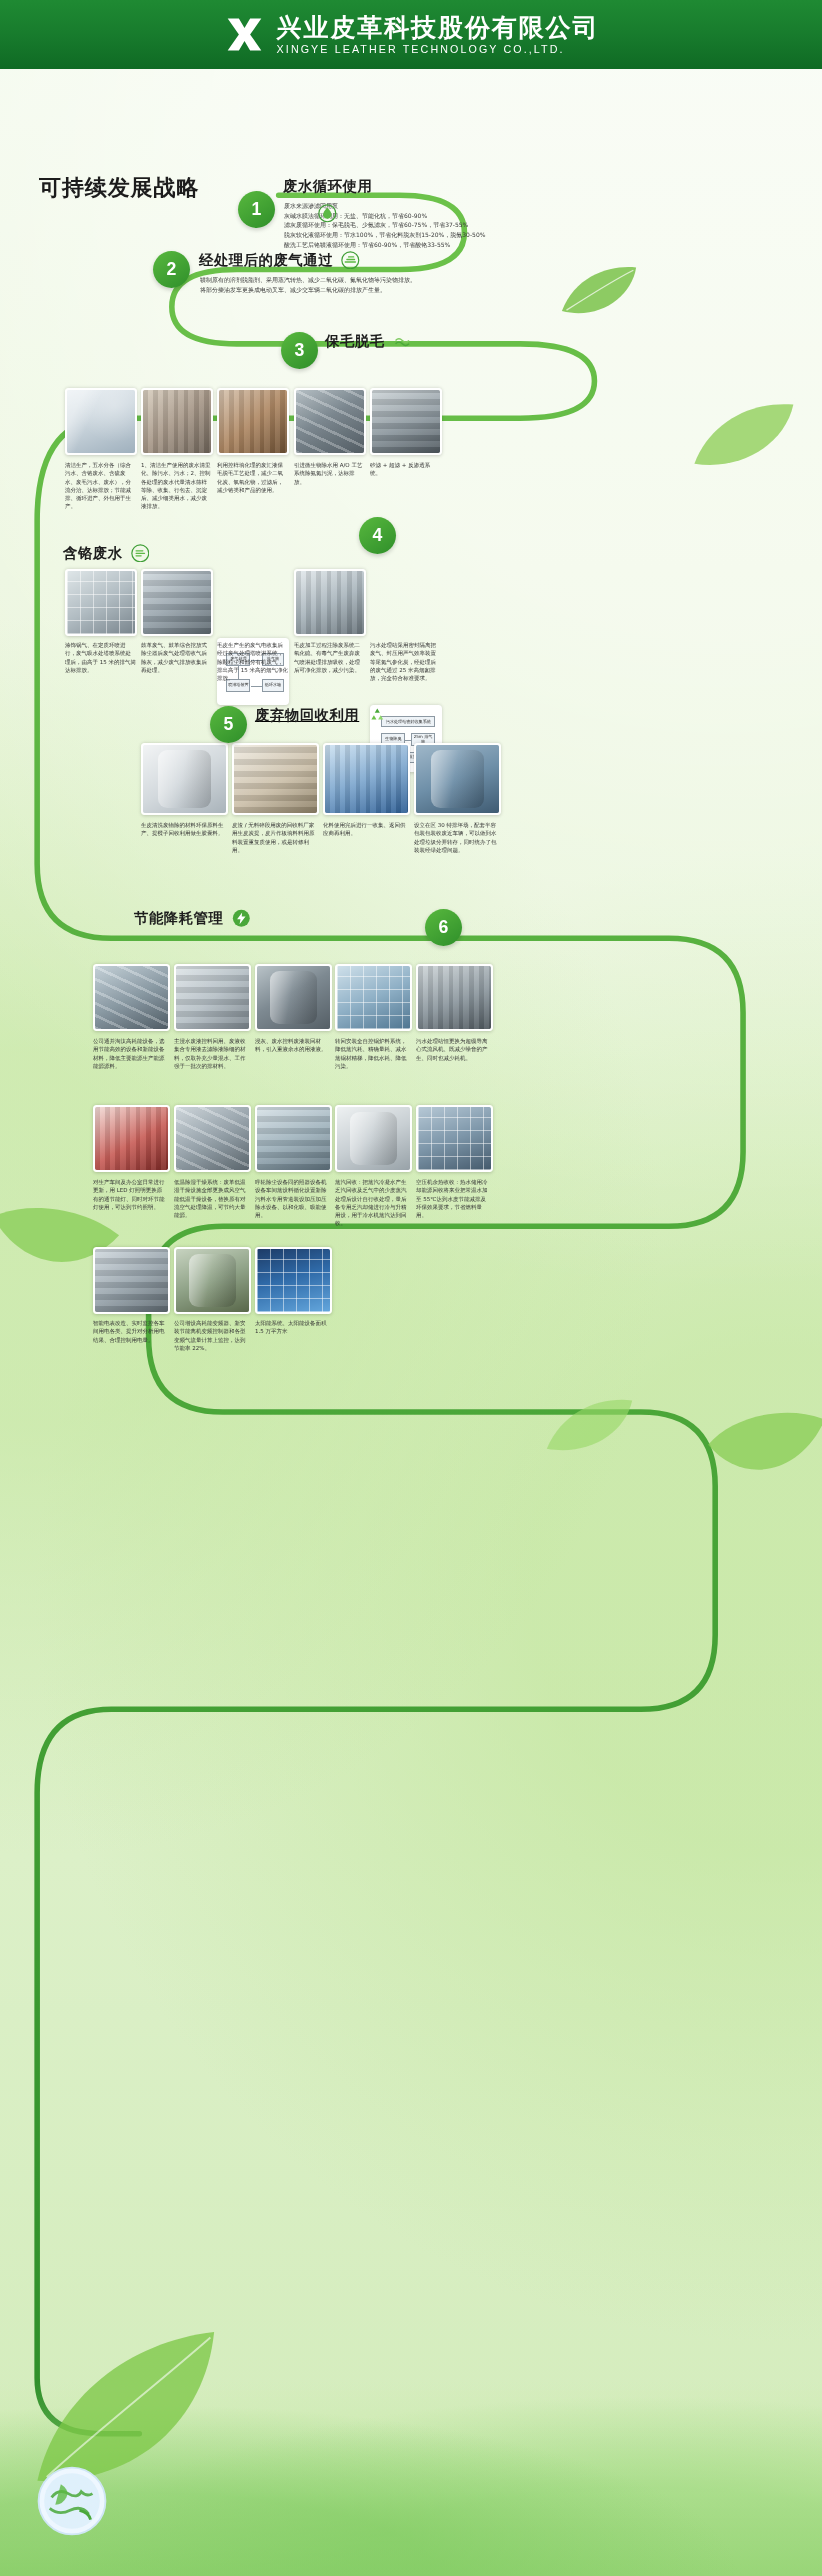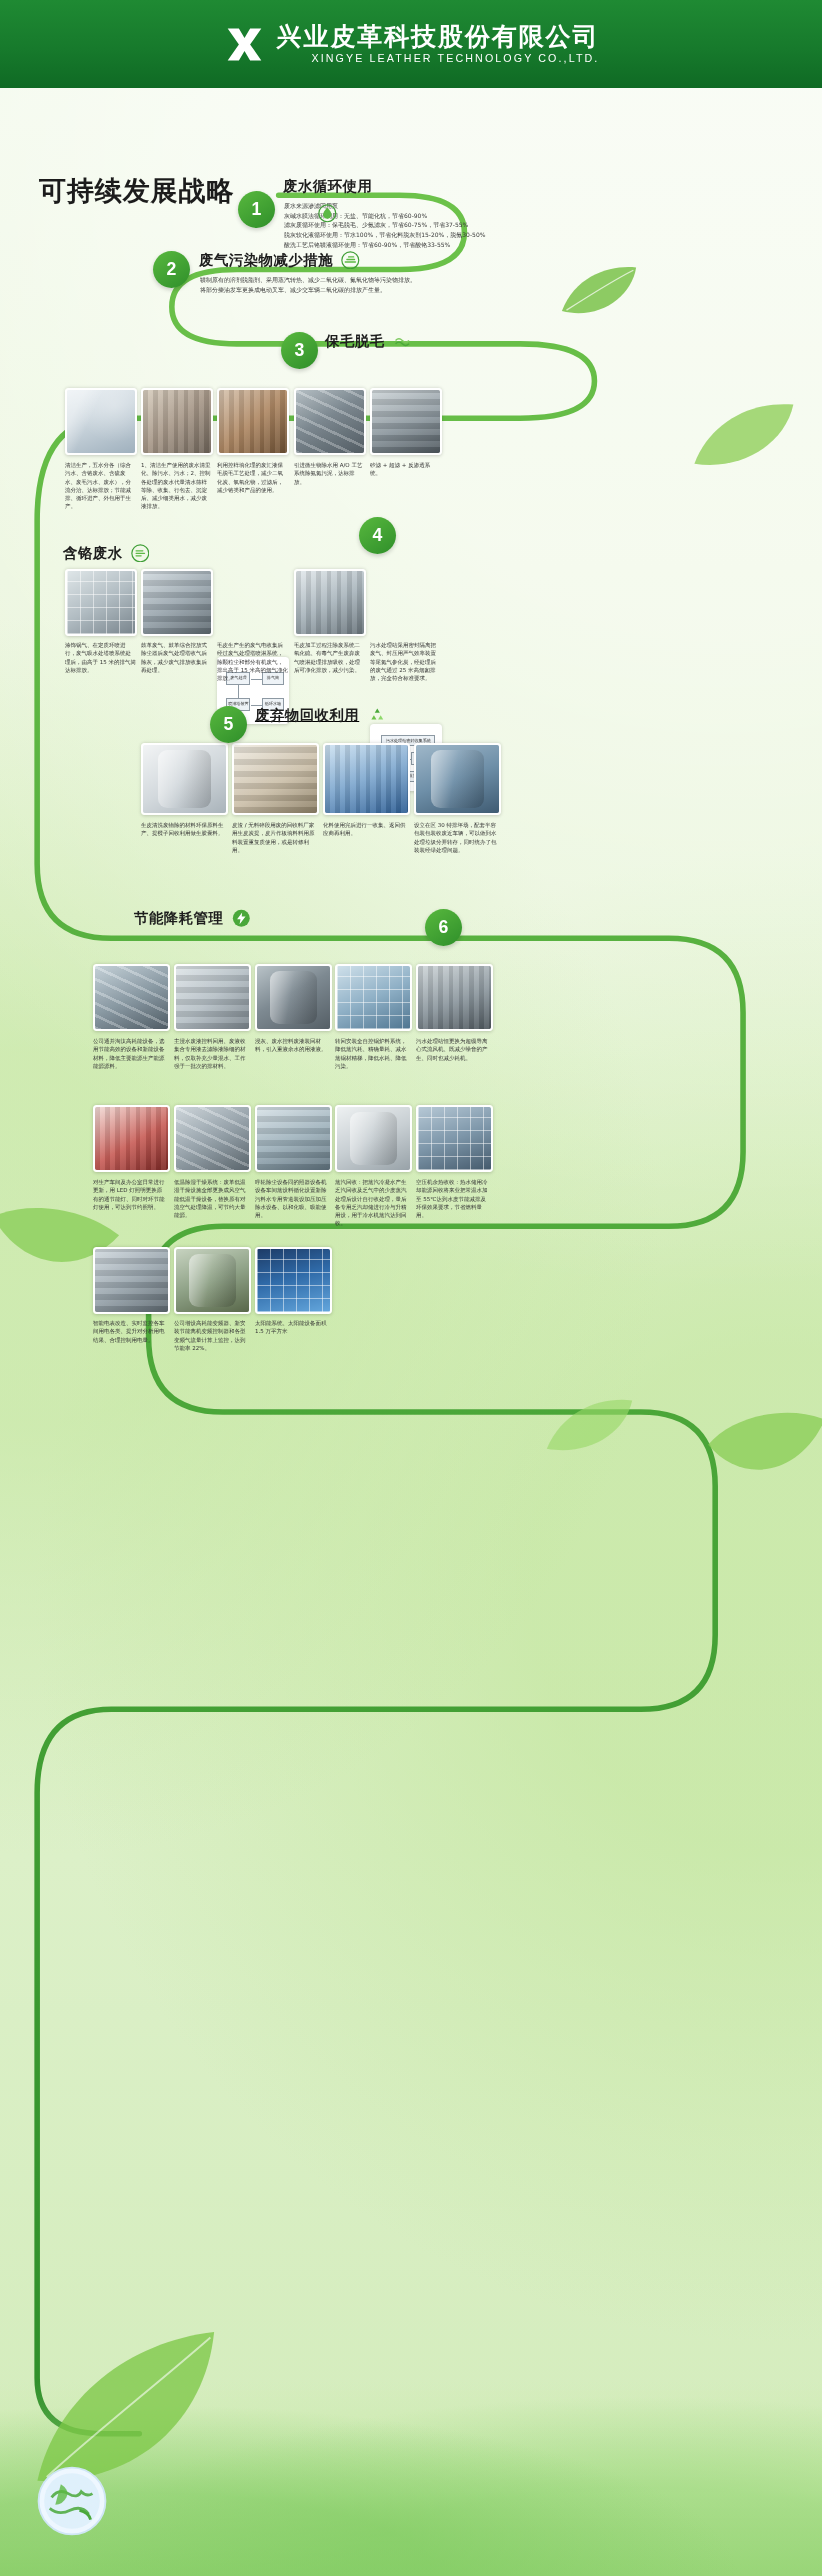--- a/index.html
+++ b/index.html
@@ -18,28 +18,27 @@
     height: 2576px;
     background:
       radial-gradient(circle at 88% 6%, rgba(255,255,255,0.55) 0 18%, rgba(255,255,255,0) 45%),
       radial-gradient(circle at 5% 48%, rgba(190,228,150,0.55) 0 12%, rgba(255,255,255,0) 40%),
       radial-gradient(circle at 95% 62%, rgba(190,228,150,0.6) 0 14%, rgba(255,255,255,0) 42%),
       linear-gradient(180deg,#f3faec 0%, #e9f5da 22%, #e3f3d2 48%, #dcf0c8 72%, #d3ecbb 100%);
     overflow: hidden;
   }
   
   .header {
-    height: 88px;
+    height: 69px;
     background: linear-gradient(180deg,#1f8a33 0%, #177a2c 55%, #0f6a24 100%);
     display: flex;
     align-items: center;
     justify-content: center;
     position: relative;
     z-index: 5;
-    text-align: right;
   }
   .logo-mark {
     width: 43px; height: 43px;
     margin-right: 11px;
     position: relative;
     flex: none;
   }
   .logo-mark svg { display:block; }
   .brand-block { color:#fff; line-height:1; }
   .brand-cn {
@@ -66,21 +65,21 @@
     line-height: 1.85;
     color: #2a2a2a;
     text-indent: 19.5px;
     font-family: "DejaVu Sans", sans-serif;
   }
   
   .main-title {
     position: absolute;
     left: 39px;
     top: 173px;
-    font-size: 27px;
+    font-size: 22px;
     font-weight: bold;
     color: #1c1c1c;
     letter-spacing: 0.9px;
     font-family: "DejaVu Sans", sans-serif;
     z-index: 6;
   }
   
   #snake {
     position:absolute;
     left:0; top:0;
@@ -324,21 +323,21 @@
   <div class="desc" style="left:284px; top:201px; width:229px;">
     <span class="ln">废水来源渗滤回用泵</span>
     <span class="ln">灰碱水膜法循环利用：无盐、节能化杭，节省60-90%</span>
     <span class="ln">滤灰废循环使用：保毛脱毛、少氨滤灰，节省60-75%，节省37-55%</span>
     <span class="ln">脱灰软化液循环使用：节水100%，节省化料脱灰剂15-20%，脱氨30-50%</span>
     <span class="ln">酸洗工艺后铬鞣液循环使用：节省60-90%，节省酸铬33-55%</span>
   </div>
 
   <div class="step" style="left:153px; top:251px;">2</div>
   <div class="sec-head" style="left:199px; top:250px;">
-    <span class="t">废气污染物减少措施</span>
+    <span class="t">经处理后的废气通过</span>
     <span class="sec-icon">
       <svg viewBox="0 0 22 22" width="18.6" height="18.6">
         <circle cx="11" cy="11" r="10" fill="none" stroke="#3f9e36" stroke-width="1.4"></circle>
         <path d="M5 13 h12 M7 10 h9 M9 7 h6" stroke="#5cb944" stroke-width="1.6" fill="none" stroke-linecap="round"></path>
       </svg>
     </span>
   </div>
   <div class="desc" style="left:200px; top:275px; width:279px;">
     <span class="ln">鞣制原有的溶剂脱脂剂、采用蒸汽转热、减少二氧化碳、氮氧化物等污染物排放。</span>
     <span class="ln">将部分柴油发车更换成电动叉车、减少交车辆二氧化碳的排放产生量。</span>

